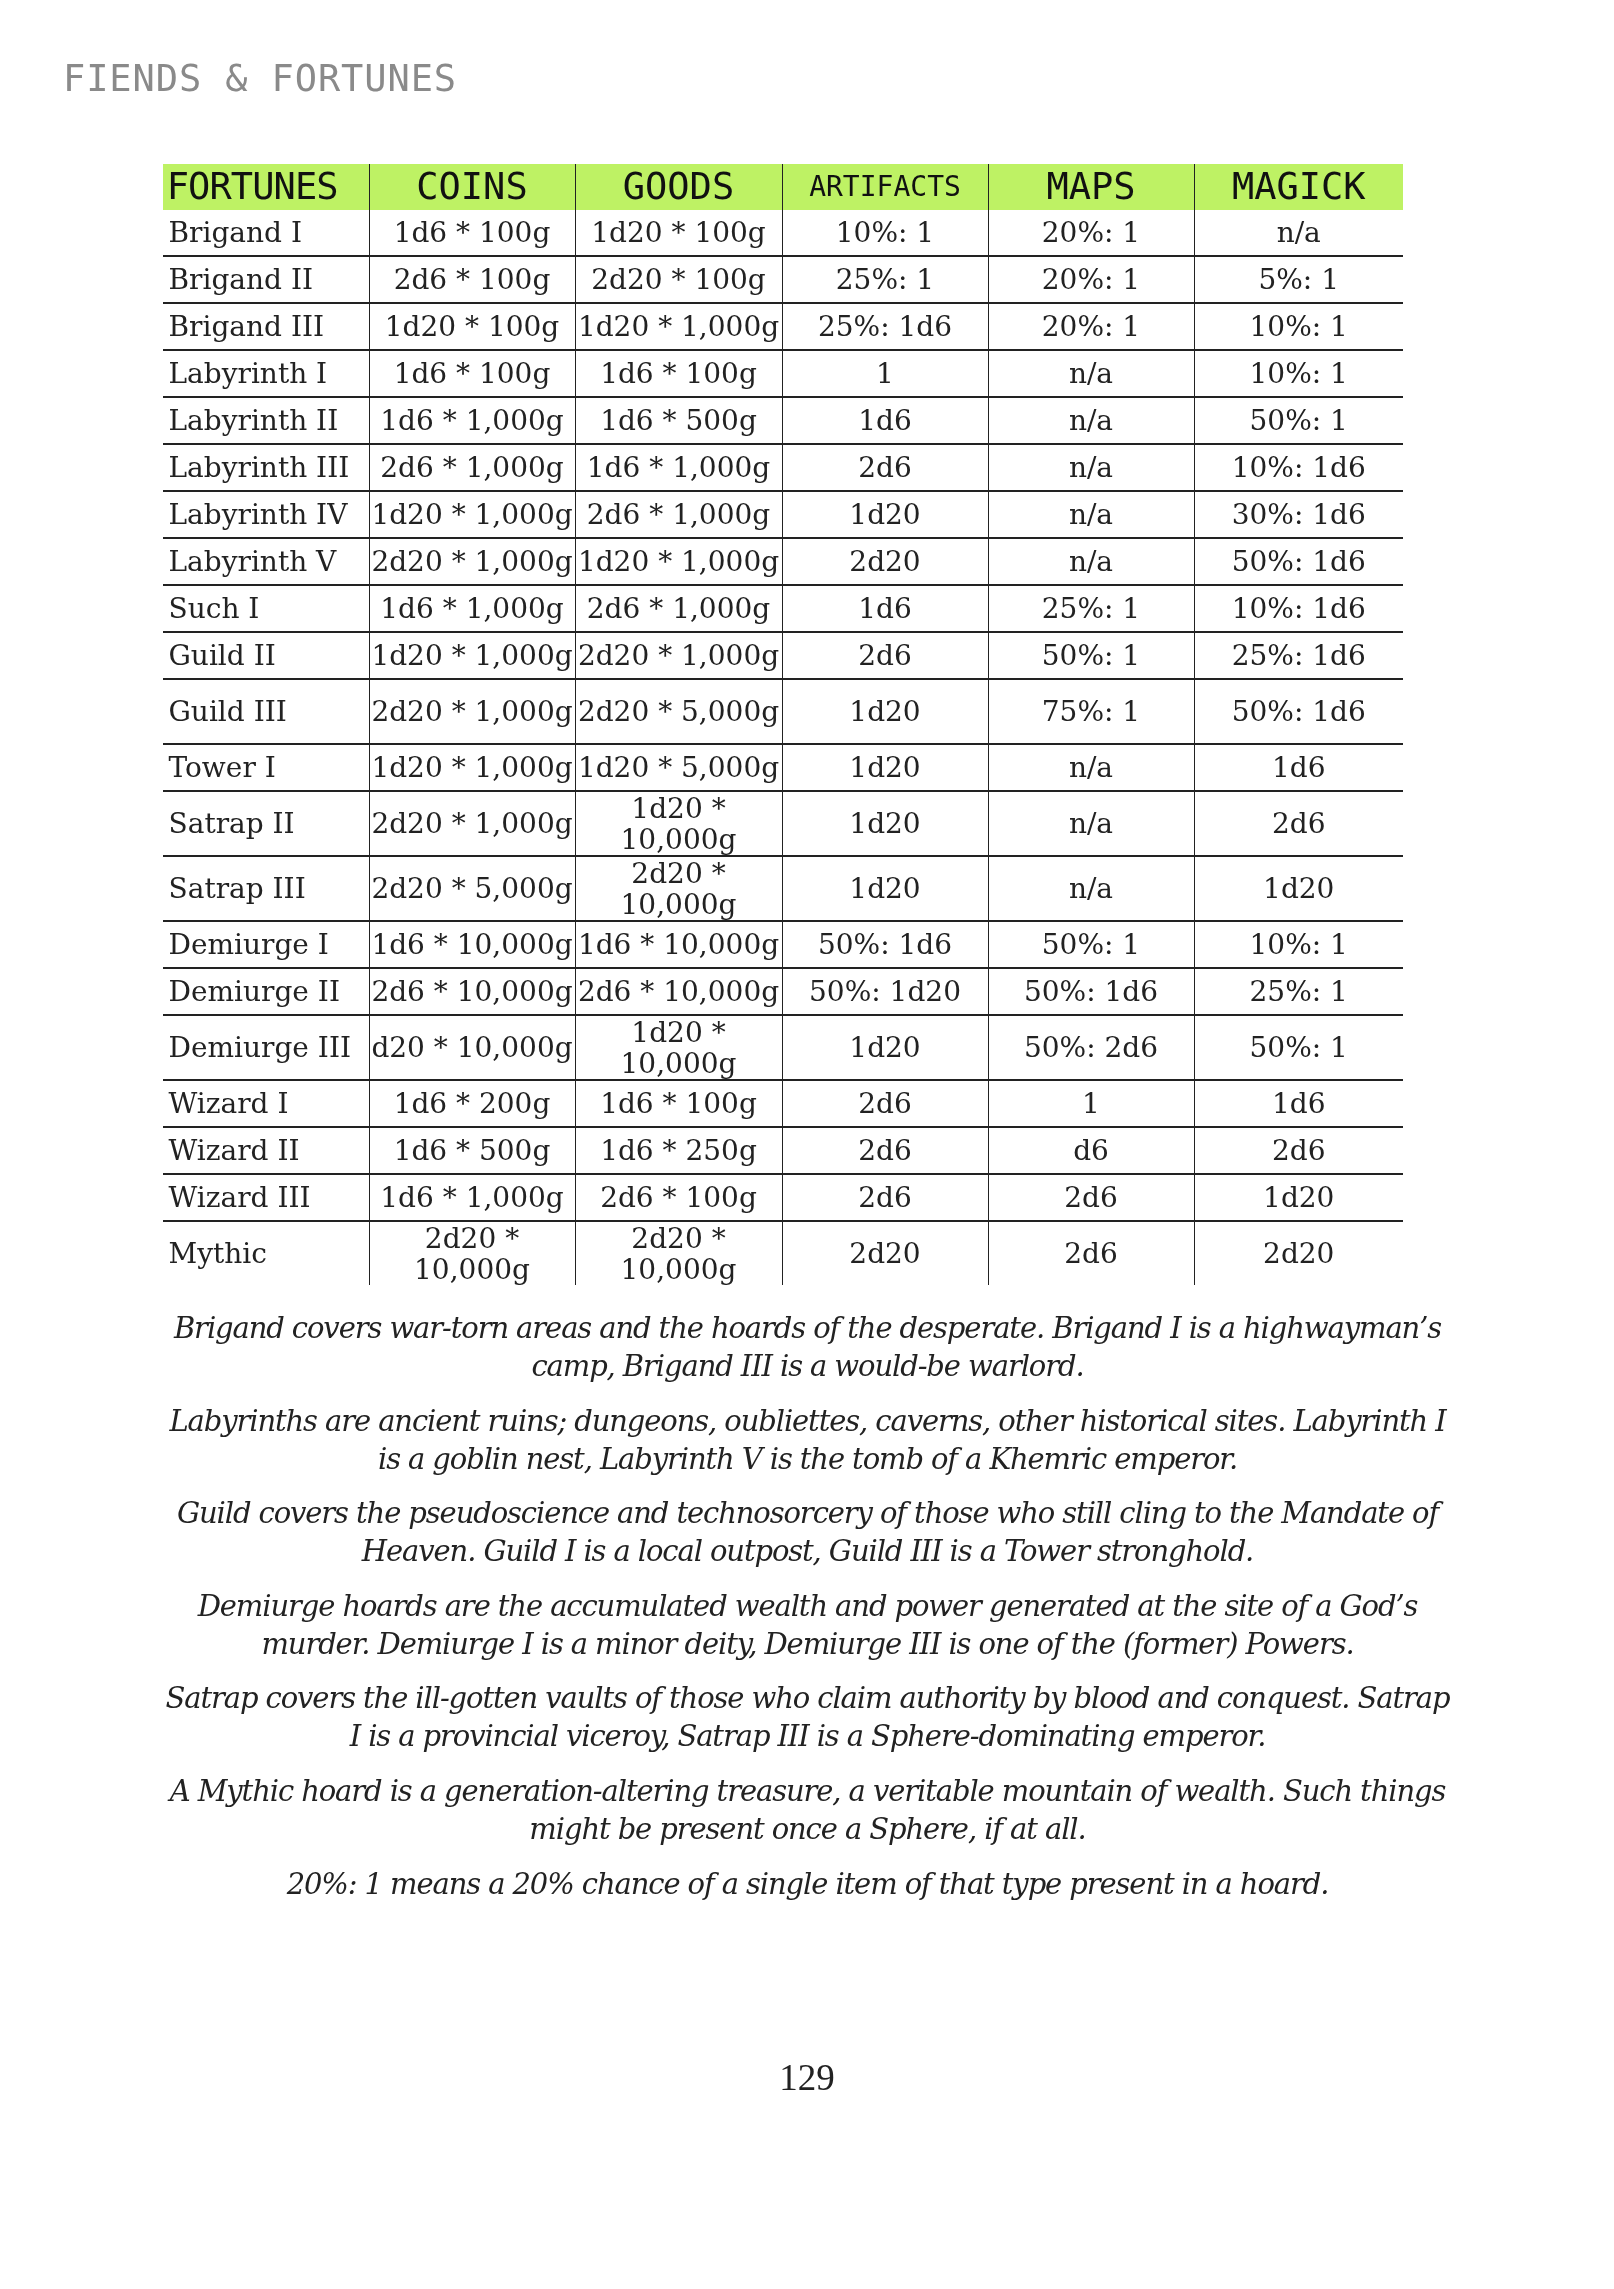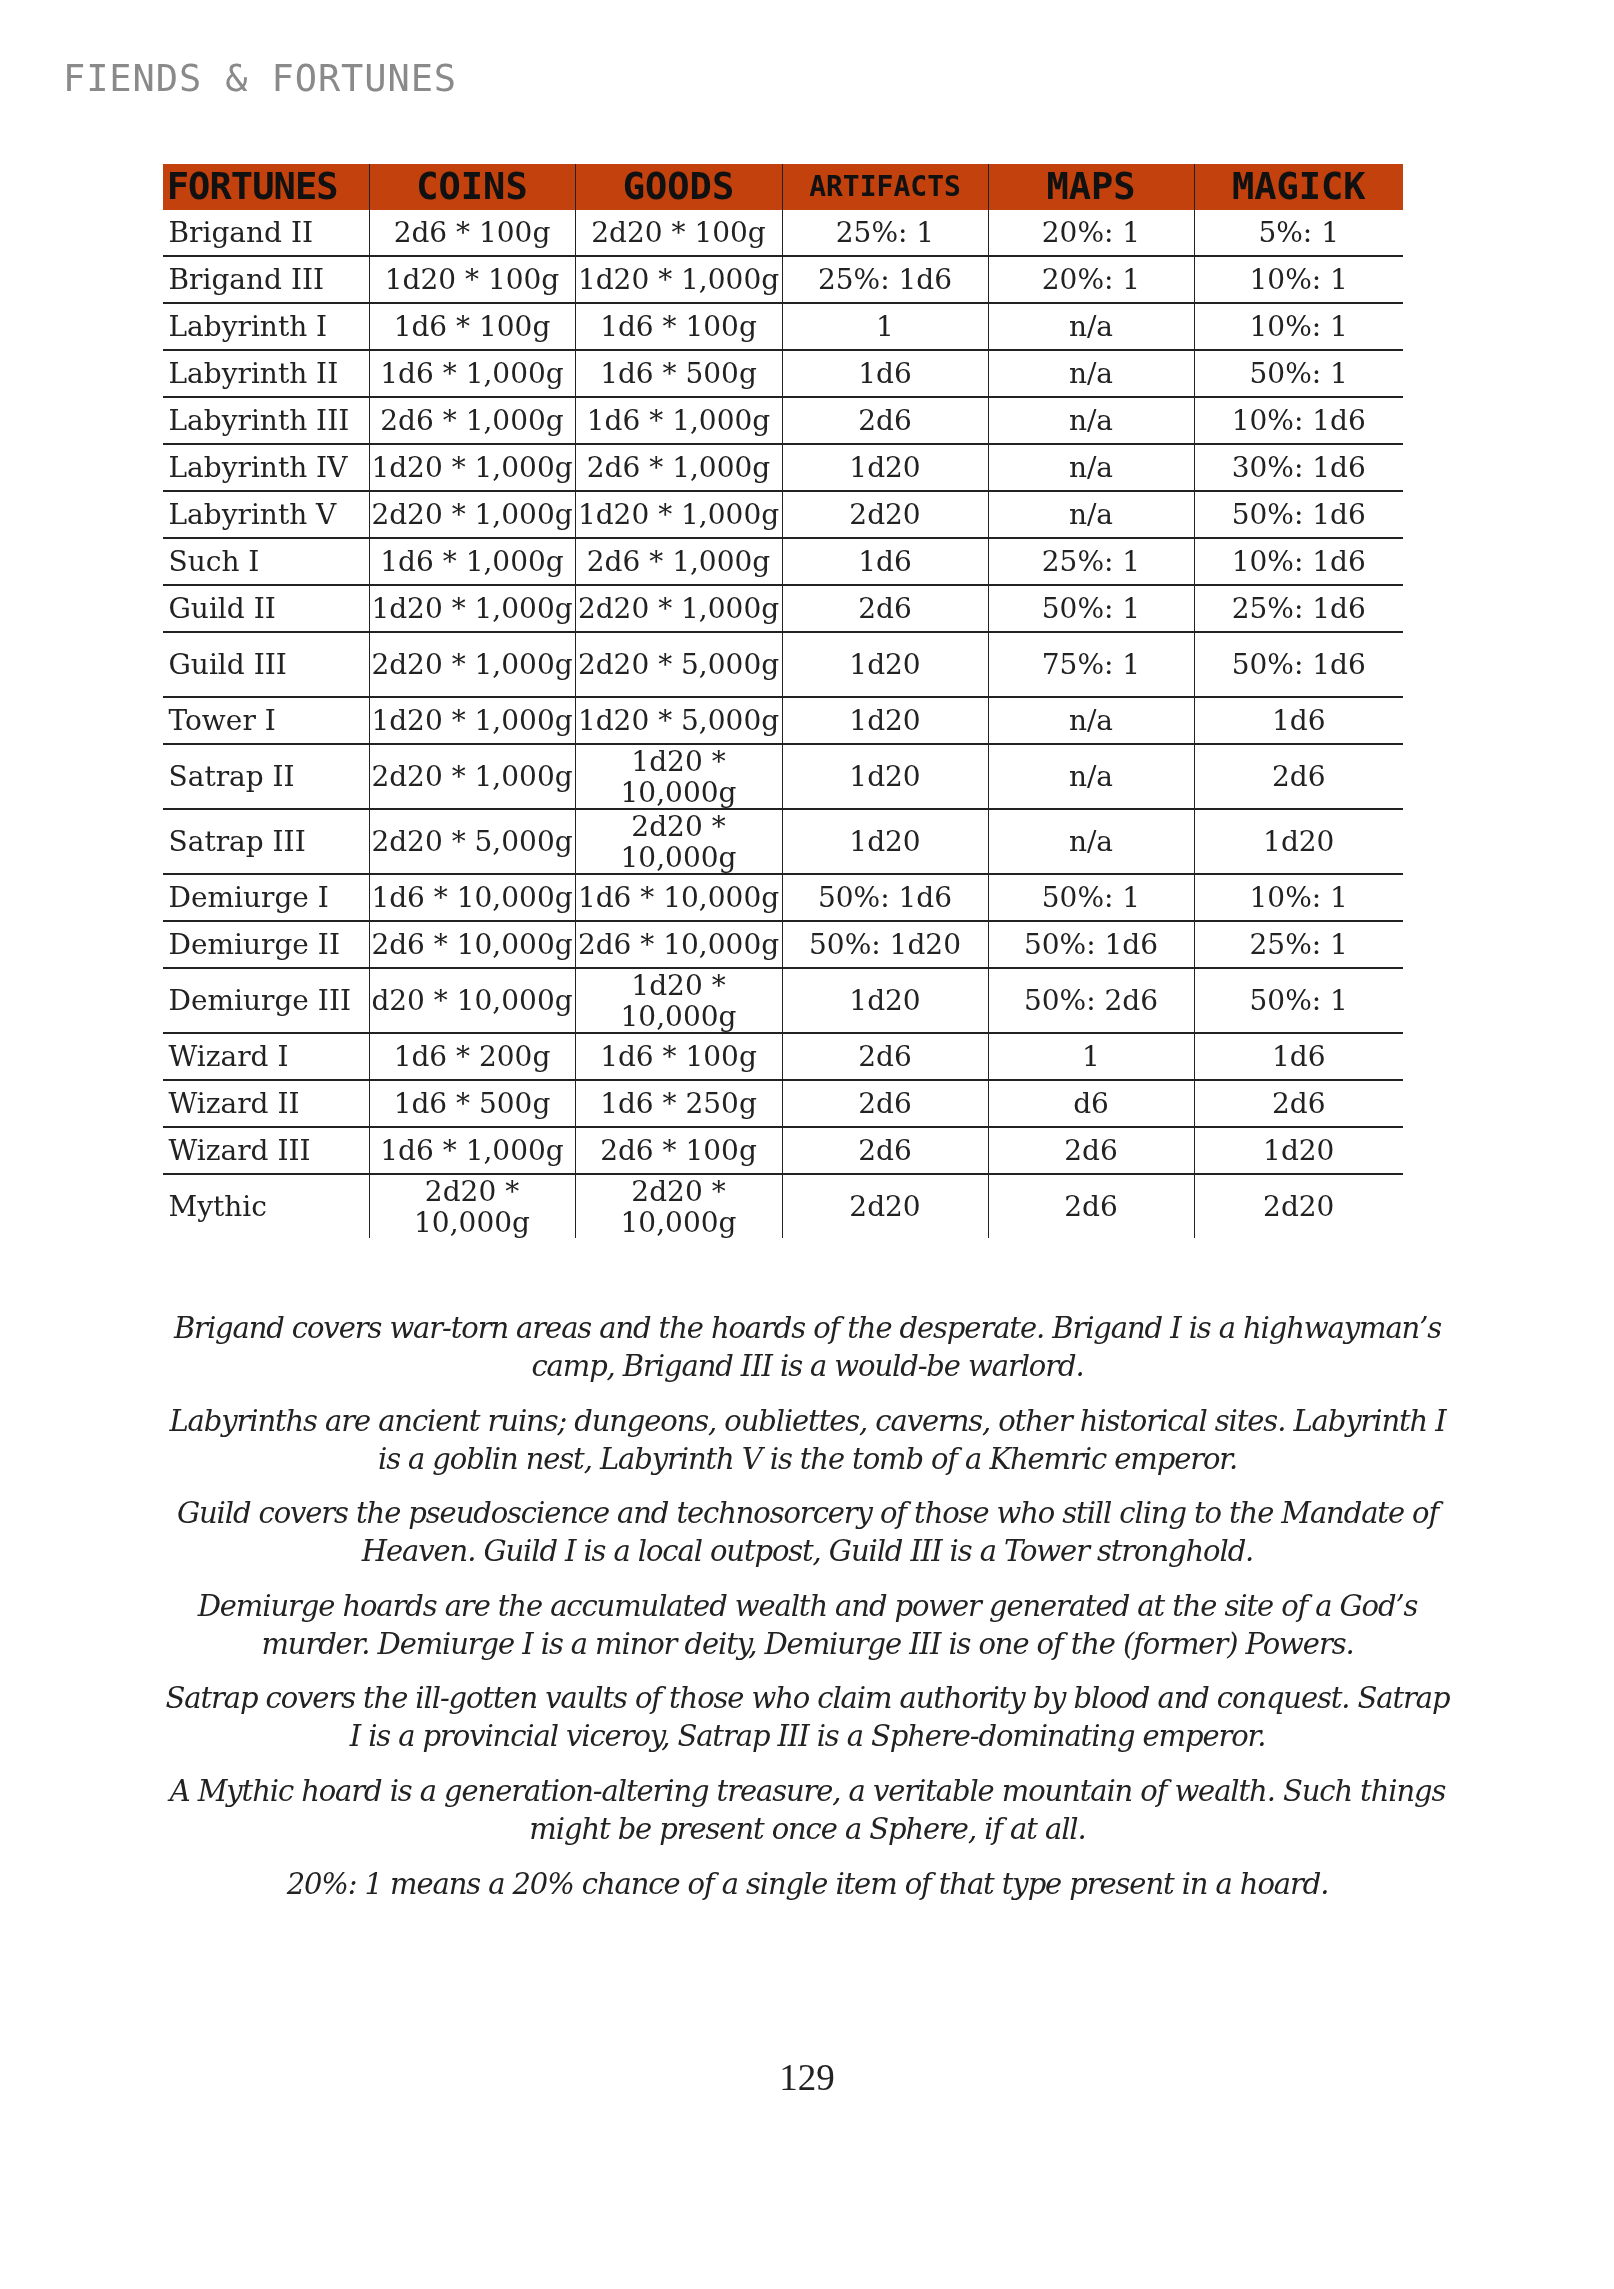--- a/index.html
+++ b/index.html
@@ -15,23 +15,23 @@
     font-family:"DejaVu Serif", "Liberation Serif", serif;
     color:#222;
   }
   table.fortunes col.c0 { width:206px; }
   table.fortunes col.c1 { width:206px; }
   table.fortunes col.c2 { width:207px; }
   table.fortunes col.c3 { width:206px; }
   table.fortunes col.c4 { width:206px; }
   table.fortunes col.c5 { width:209px; }
   thead th {
-    background:#c2410c; height:46px; padding:0;
+    background:#bef264; height:46px; padding:0;
     font-family:"DejaVu Sans Mono", "Liberation Mono", monospace;
-    font-weight:bold; font-size:37px; color:#111;
+    font-weight:normal; font-size:37px; color:#111;
     border-left:1.8px solid #222; text-align:center; line-height:46px;
     white-space:nowrap; overflow:hidden;
   }
   thead th:first-child { border-left:none; text-align:left; padding-left:3.7px; font-size:37px; letter-spacing:-0.9px; }
   thead th.small { font-size:28px;margin-top:41px; }
   tbody td {
     height:45px; padding:0 1.8px; border-left:1.8px solid #222;
     border-bottom:2.8px solid #222;
     font-size:28px; text-align:center; line-height:31px;
     white-space:normal; overflow:visible;
@@ -71,20 +71,28 @@
       <th>FORTUNES</th>
       <th>COINS</th>
       <th>GOODS</th>
       <th class="small">ARTIFACTS</th>
       <th>MAPS</th>
       <th>MAGICK</th>
     </tr>
   </thead>
   <tbody id="fortunes-body">
       <tr>
+        <td>Brigand I</td>
+        <td>1d6 * 100g</td>
+        <td>1d20 * 100g</td>
+        <td>10%: 1</td>
+        <td>20%: 1</td>
+        <td>n/a</td>
+      </tr>
+      <tr>
         <td>Brigand II</td>
         <td>2d6 * 100g</td>
         <td>2d20 * 100g</td>
         <td>25%: 1</td>
         <td>20%: 1</td>
         <td>5%: 1</td>
       </tr>
       <tr>
         <td>Brigand III</td>
         <td>1d20 * 100g</td>

